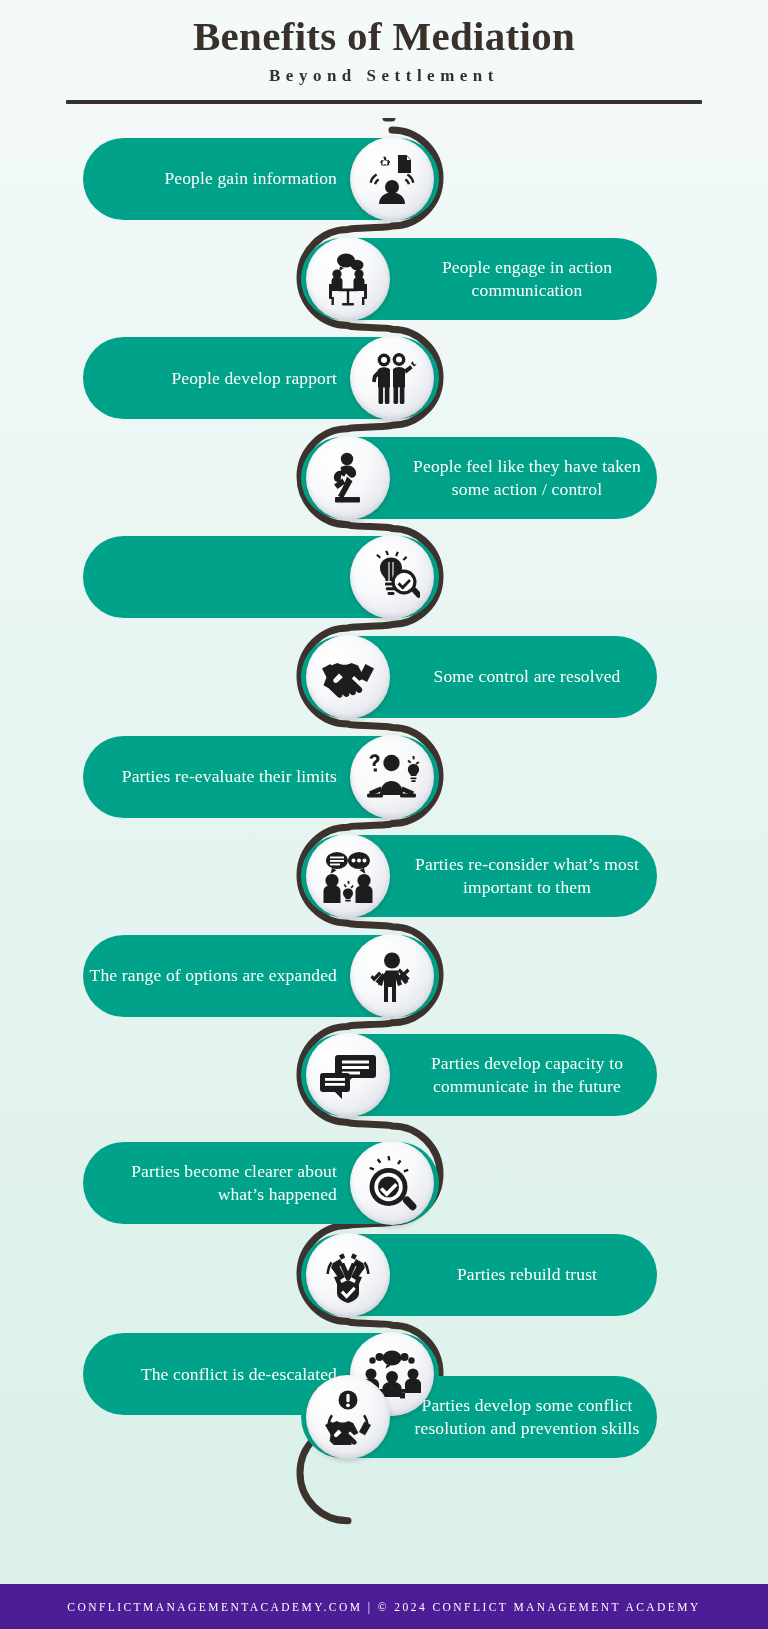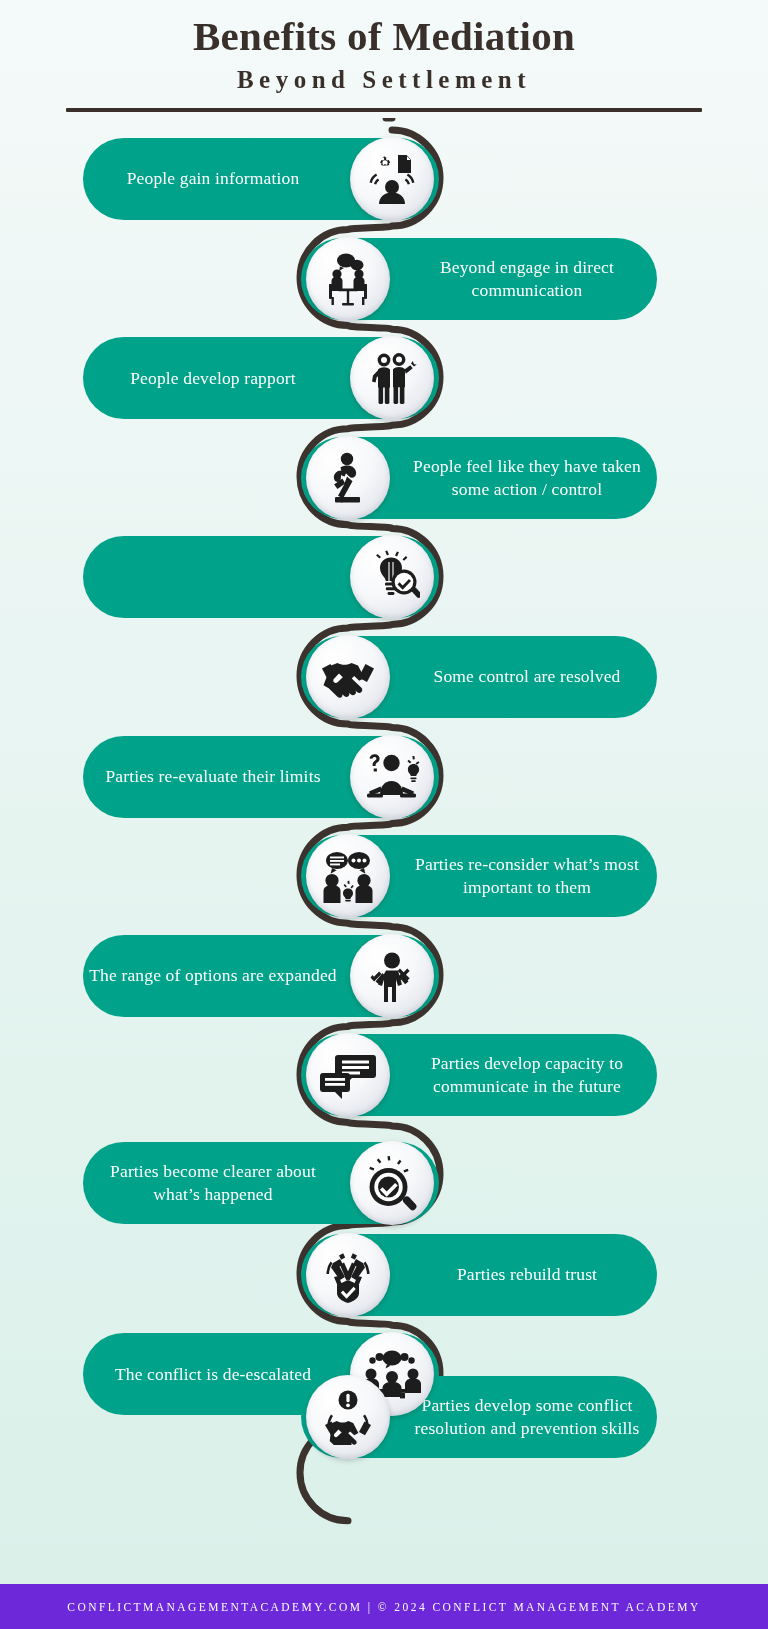--- a/index.html
+++ b/index.html
@@ -33,21 +33,21 @@
     font-family: "Liberation Serif", "DejaVu Serif", serif;
     font-size: 41px;
     font-weight: bold;
     color: #3a302b;
     letter-spacing: 0.3px;
     line-height: 1.12;
     margin: 0;
   }
   .subtitle {
     font-family: "Liberation Serif", "DejaVu Serif", serif;
-    font-size: 25px;
+    font-size: 17px;
     font-weight: bold;
     color: #3a302b;
     letter-spacing: 5.5px;
     margin: 6px 0 0 0;
     padding-left: 0;
   }
   .rule {
     width: 636px;
     height: 4px;
     background: #3a302b;
@@ -96,21 +96,21 @@
     z-index: 3;
     color: #ffffff;
     font-family: "Liberation Serif", "DejaVu Serif", serif;
     font-size: 17.5px;
     line-height: 1.32;
     text-align: center;
     letter-spacing: 0.15px;
     width: 248px;
     box-sizing: border-box;
   }
-  .row.left .pill-label  { margin-left: 6px; margin-right: 101px; }
+  .row.left .pill-label  { margin-left: 6px; margin-right: 101px; text-align: right; }
   .row.right .pill-label { margin-right: 6px; margin-left: 96px; }
 
   
   .badge {
     position: absolute;
     z-index: 4;
     top: -1px;
     width: 84px;
     height: 84px;
     border-radius: 50%;
@@ -125,21 +125,21 @@
   .row.right .badge { left: 5px; }
   .badge svg { display: block; }
 
   
   .footer {
     position: absolute;
     left: 0;
     bottom: 0;
     width: 768px;
     height: 45px;
-    background: #6d28d9;
+    background: #4c1d95;
     display: flex;
     align-items: center;
     justify-content: center;
   }
   .footer-text {
     color: #ffffff;
     font-family: "Liberation Serif", "DejaVu Serif", serif;
     font-size: 11.5px;
     letter-spacing: 2.45px;
     white-space: nowrap;
@@ -177,21 +177,21 @@
       <circle cx="28" cy="36" r="7"></circle>
       <path d="M15 53c0-7.2 5.8-11.5 13-11.5S41 45.8 41 53z"></path>
       <path d="M14 27.5c-2.2 1.3-3.6 3.3-4 5.6l2.3.5c.3-1.7 1.4-3.2 3-4.2zM12 22.6c-3.5 2-5.8 5.3-6.4 9l2.3.4c.5-3 2.4-5.7 5.3-7.4z"></path>
       <path d="M42 27.5c2.2 1.3 3.6 3.3 4 5.6l-2.3.5c-.3-1.7-1.4-3.2-3-4.2zM44 22.6c3.5 2 5.8 5.3 6.4 9l-2.3.4c-.5-3-2.4-5.7-5.3-7.4z"></path>
     </g>
             </svg>
           </div>
         </div>
         <div class="row right" style="top: 119.6px;">
           <div class="pill"></div>
-          <div class="pill-label">Beyond engage in direct communication</div>
+          <div class="pill-label">People engage in action communication</div>
           <div class="badge">
     <svg width="56" height="56" viewBox="0 0 56 56">
               <g fill="#1d1d1d">
       <ellipse cx="26" cy="9.5" rx="9" ry="7"></ellipse>
                 <path d="M20 15.5l-1 4.5 5-3z"></path>
       <ellipse cx="37" cy="14" rx="6.5" ry="5.2"></ellipse>
                 <path d="M40 18.5l1 3.6-3.6-2.2z"></path>
       <circle cx="17" cy="23" r="4.6"></circle>
       <path d="M11.5 40V30c0-2.8 2.4-4.6 5.5-4.6s5.5 1.8 5.5 4.6v10z"></path>
       <rect x="9" y="33" width="3" height="15" rx="1"></rect>

